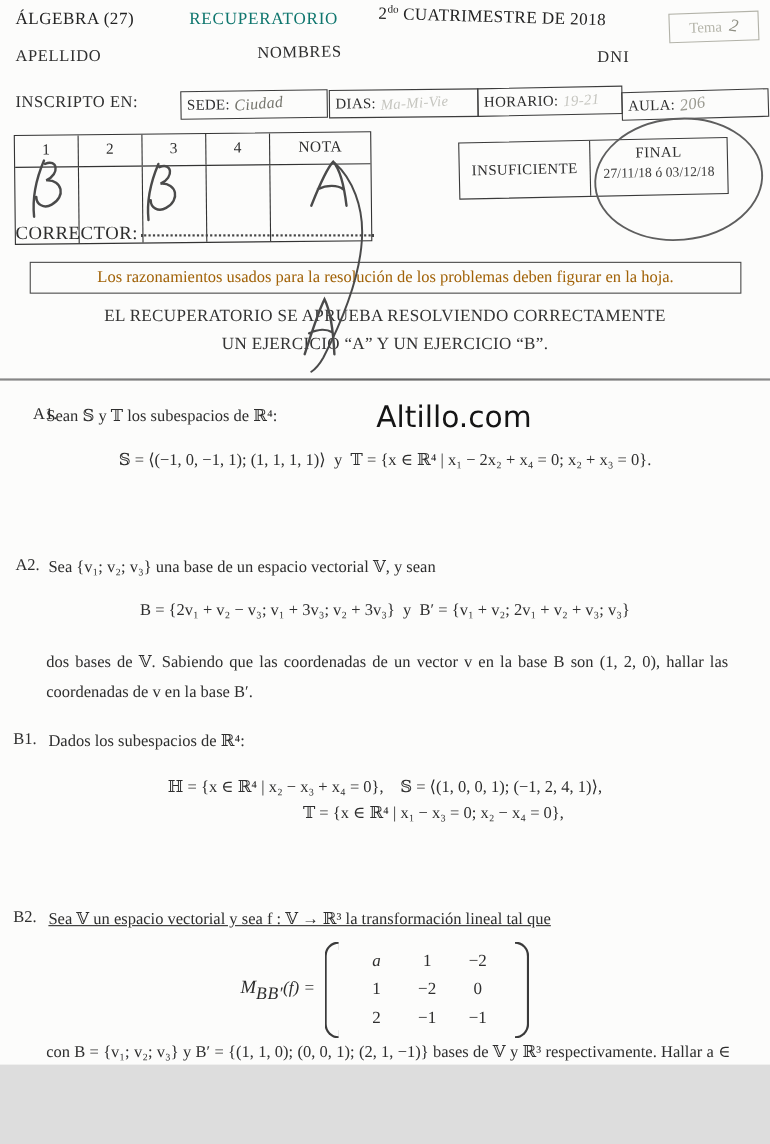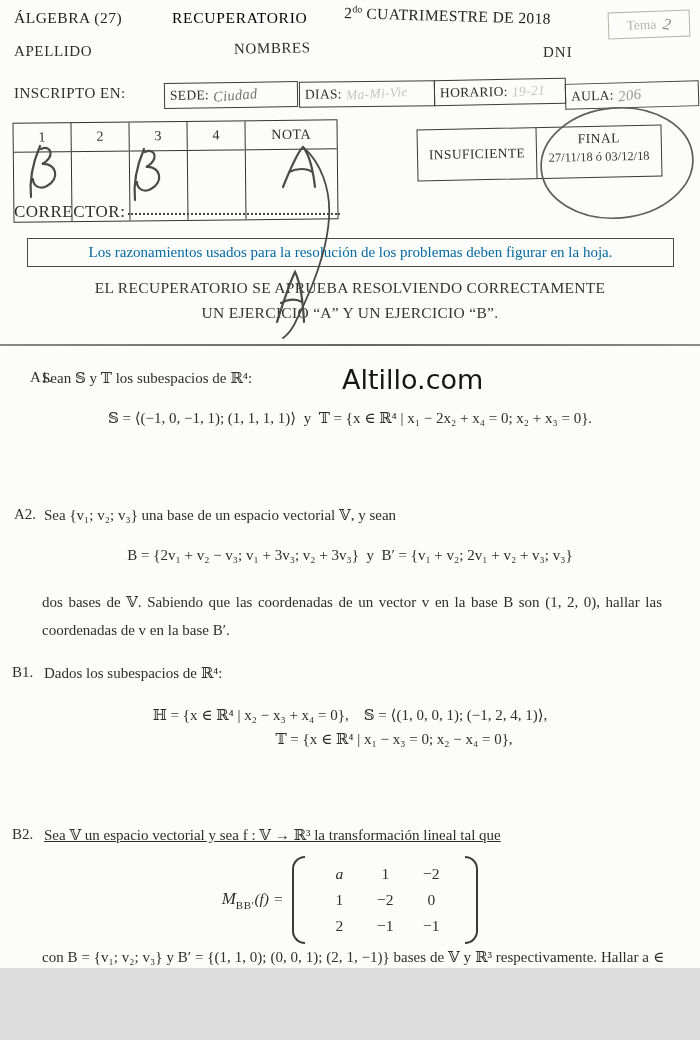--- a/index.html
+++ b/index.html
@@ -8,21 +8,21 @@
     background:#fcfcfb;overflow:hidden;
     font-family:"Liberation Serif","DejaVu Serif","DejaVu Sans",serif;
     color:#2e2e2e;
   }
   .abs{position:absolute;}
   .formula{white-space:pre-wrap;}
   .sup{font-size:10px;vertical-align:6px;letter-spacing:0;}
 
   
   #course{left:14px;top:9px;font-size:15.5px;letter-spacing:.5px;color:#222;}
-  #examtype{left:172px;top:9px;font-size:15.5px;letter-spacing:.7px;color:#000000;}
+  #examtype{left:172px;top:9px;font-size:15.5px;letter-spacing:.7px;color:#0f766e;}
   #term{left:344px;top:6px;font-size:15.5px;letter-spacing:.4px;color:#222;transform:rotate(1.6deg);}
   #tema-box{left:608px;top:11px;width:80px;height:25px;border:1px solid #b2b2a8;
     display:flex;align-items:center;justify-content:center;gap:7px;
     color:#b5b5aa;font-size:13.5px;transform:rotate(-2deg);}
   #tema-box .hand2{color:#8f8f84;font-size:16px;font-style:italic;transform:rotate(10deg);}
   #apellido{left:14px;top:43px;font-size:15px;letter-spacing:.6px;}
   #nombres{left:234px;top:40px;font-size:15px;letter-spacing:.6px;transform:rotate(-1deg);}
   #dni{left:543px;top:44px;font-size:15px;letter-spacing:1px;}
 
   
@@ -52,21 +52,21 @@
   #res-left{width:118px;border-right:1.5px solid #3a3a3a;display:flex;align-items:center;
     justify-content:center;font-size:13.5px;letter-spacing:.4px;}
   #res-right{flex:1;text-align:center;padding-top:4px;font-size:13.5px;letter-spacing:.5px;}
   #res-dates{font-size:12.5px;letter-spacing:0;margin-top:3px;color:#3a3a3a;}
 
   #corrector{left:14px;top:202px;font-size:17px;letter-spacing:.5px;}
   #corrector .leader{display:inline-block;width:212px;height:1px;
     border-bottom:2.6px dotted #454545;margin-left:3px;vertical-align:2px;}
 
   #notice-box{left:27px;top:238px;width:645px;height:27px;border:1.2px solid #4a4a4a;
-    display:flex;align-items:center;justify-content:center;font-size:15px;color:#0369a1;}
+    display:flex;align-items:center;justify-content:center;font-size:15px;color:#a16207;}
 
   #approval1,#approval2{left:0;width:700px;text-align:center;font-size:15.5px;
     letter-spacing:.3px;color:#333;}
   #approval1{top:279px;} #approval2{top:304px;}
 
   #rule{left:0;top:344px;width:700px;height:2px;background:linear-gradient(90deg,#888,#666,#8a8a8a);}
 
   
   .plabel{font-size:15px;}
   .ptext{font-size:15px;color:#2e2e2e;}
@@ -82,21 +82,21 @@
 
   #b1-label{left:12px;top:664px;} #b1-intro{left:44px;top:664px;}
   #b1-f1{left:0;top:706px;width:700px;text-align:center;font-size:15px;}
   #b1-f2{left:0;top:730px;width:700px;text-align:center;font-size:15px;padding-left:44px;}
   #b1-outro{left:40px;top:771px;width:645px;}
 
   #b2-label{left:12px;top:826px;} #b2-intro{left:44px;top:826px;text-decoration:underline;}
   #b2-matrix{left:0;top:856px;width:700px;display:flex;justify-content:center;
     align-items:center;gap:9px;}
   .mat-m{font-style:italic;font-size:17px;}
-  .mat-sub{font-size:11px;vertical-align:-5px;letter-spacing:.5px;}
+  .mat-sub{font-size:16px;vertical-align:-5px;font-style:italic;letter-spacing:.5px;}
   .mat-rest{font-size:15.5px;font-style:italic;}
   .paren{width:11px;align-self:stretch;}
   .paren.l{border:2px solid #3a3a3a;border-right:none;border-radius:16px 0 0 16px;}
   .paren.r{border:2px solid #3a3a3a;border-left:none;border-radius:0 16px 16px 0;}
   #mgrid{display:grid;grid-template-columns:repeat(3,46px);grid-auto-rows:26px;
     padding:5px 2px;align-items:center;}
   .mcell{text-align:center;font-size:15.5px;}
   #mgrid .mcell:nth-child(1){font-style:italic;}
   #b2-outro{left:42px;top:944px;width:622px;line-height:27.5px;text-align:justify;}
 

